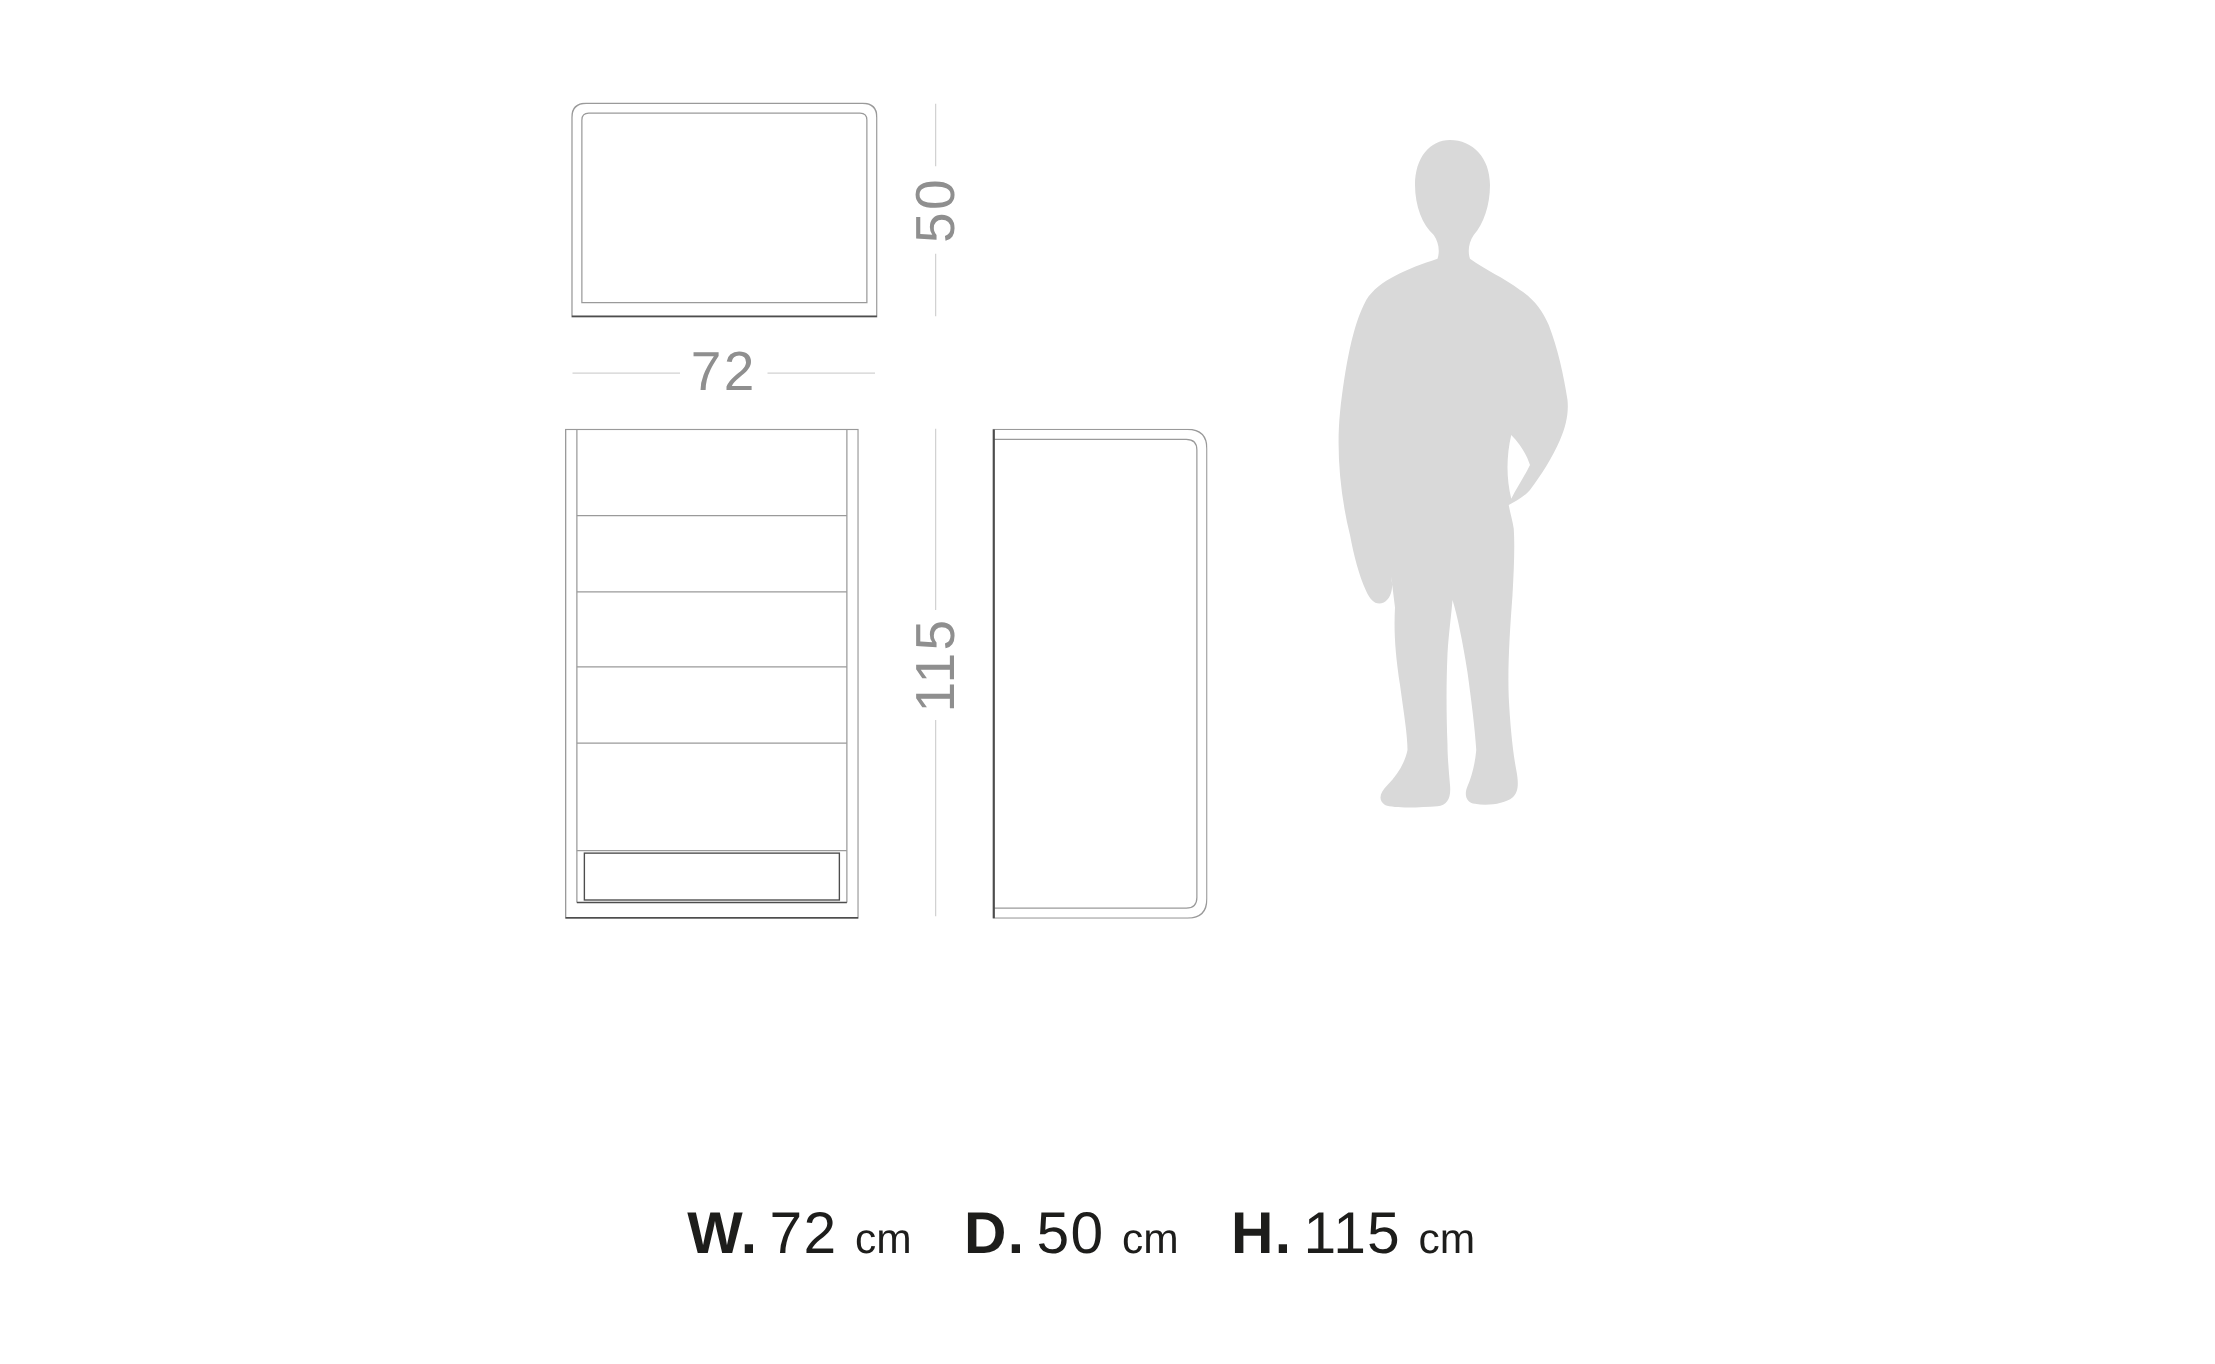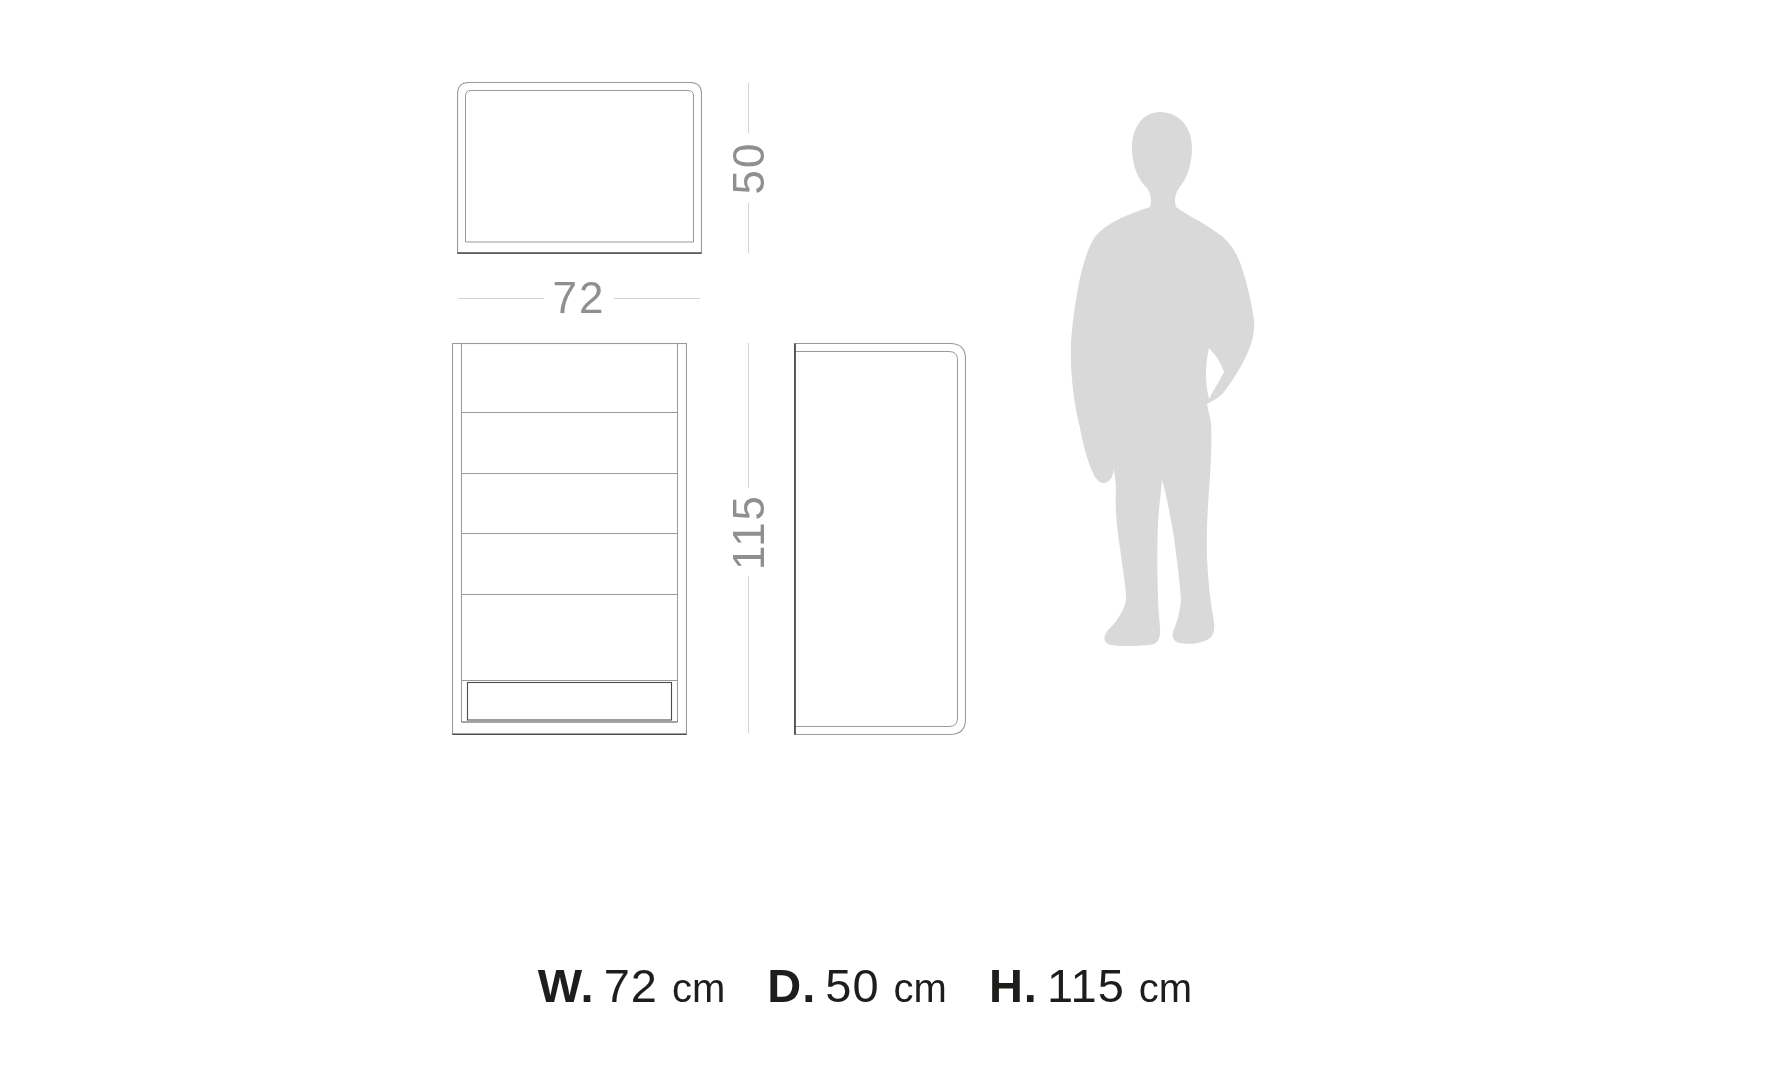--- a/index.html
+++ b/index.html
@@ -31,21 +31,21 @@
     position:absolute;
     left:520px;top:958px;width:690px;
     display:flex;justify-content:center;align-items:baseline;
     color:#1d1d1b;
     white-space:nowrap;
   }
   .cap-group{display:flex;align-items:baseline;}
   .cap-group + .cap-group{margin-left:42px;}
   .cap-label{font-size:47px;font-weight:700;letter-spacing:1px;}
   .cap-value{font-size:47px;font-weight:400;margin-left:9px;letter-spacing:1px;}
-  .cap-unit{font-size:40px;font-weight:400;margin-left:14px;}
+  .cap-unit{font-size:34px;font-weight:400;margin-left:14px;}
 </style>
 </head>
 <body>
 
 <div id="stage">
 
   <svg class="abs" style="left:457px;top:82px;" width="245" height="172" viewBox="0 0 245 172">
 
     <path d="M12 0.5 H233 Q244.5 0.5 244.5 12 V171.5 H0.5 V12 Q0.5 0.5 12 0.5 Z" fill="none" stroke="#9a9a9a" stroke-width="1.2"></path>
 

